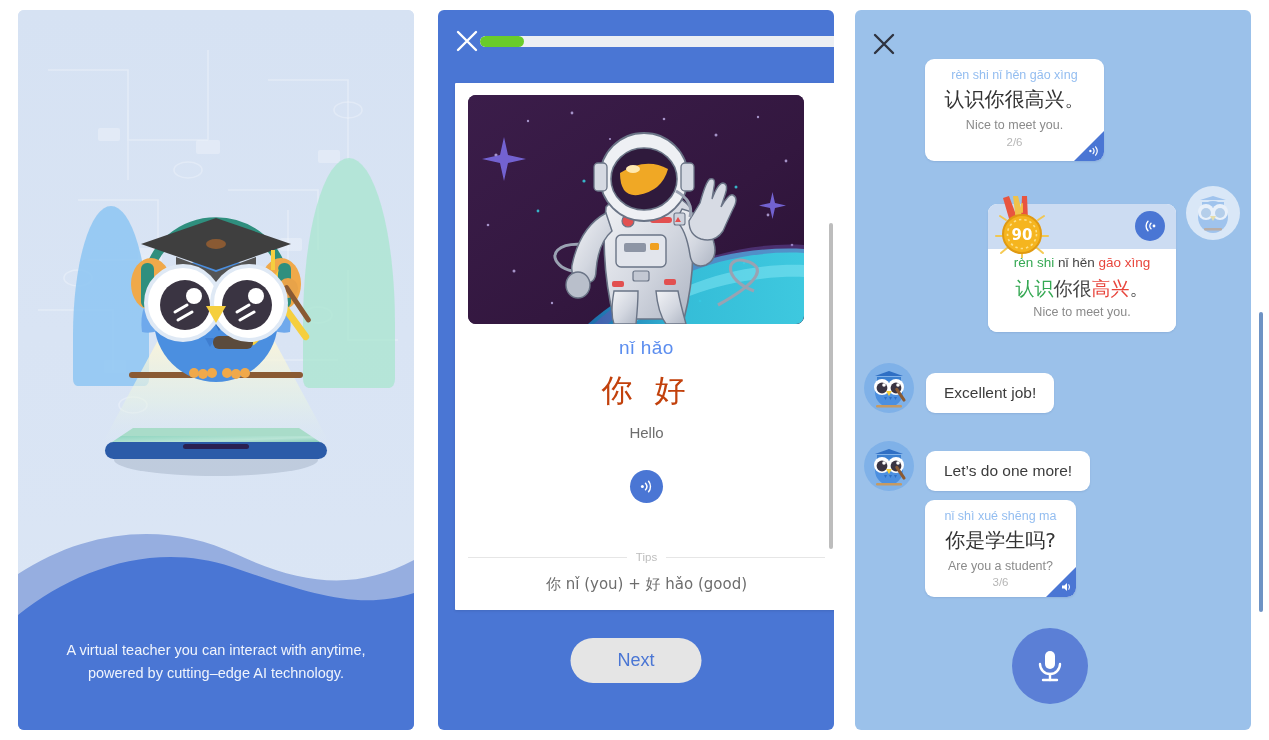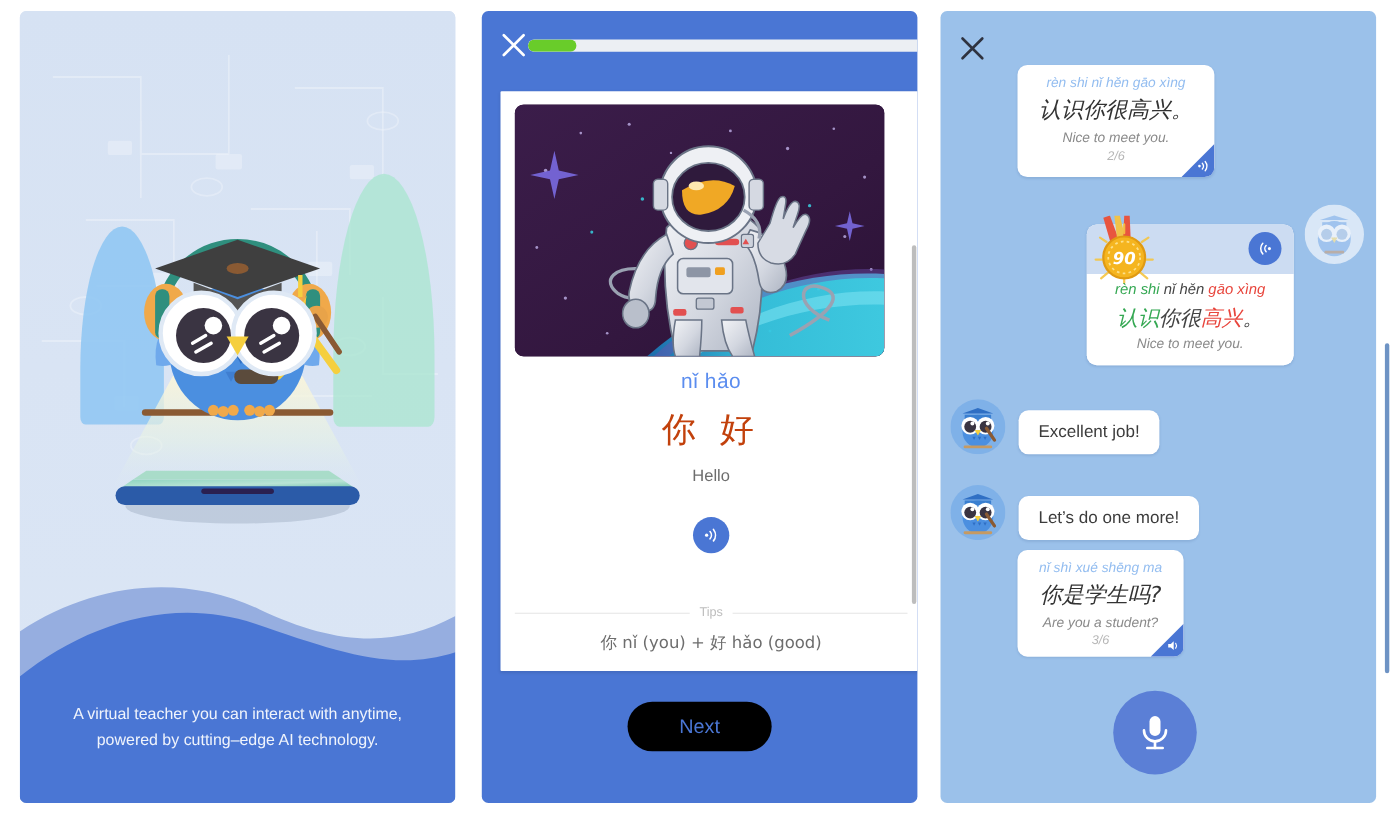--- a/index.html
+++ b/index.html
@@ -107,34 +107,33 @@
     color: #6d6d6d; font-size: 15px; font-family: "DejaVu Sans", sans-serif;
   }
   .card-scrollbar {
     position: absolute; right: 5px; top: 140px;
     width: 4px; height: 326px; border-radius: 3px; background: #bdbdbd;
     cursor: pointer;
   }
   .next-btn {
     position: absolute; left: 50%; transform: translateX(-50%);
     bottom: 47px; width: 131px; height: 45px; border-radius: 23px;
-    background: #000000; color: #4a76d4; font-size: 18px;
+    background: #e5e5e5; color: #4a76d4; font-size: 18px;
     display: flex; align-items: center; justify-content: center;
     cursor: pointer; border: none;
     font-family: "Liberation Sans", sans-serif;
   }
 
   
   .chat-top { position: absolute; left: 16px; top: 21px; }
   .icon-close-dark { width: 26px; height: 26px; cursor: pointer; }
 
   .bubble {
     position: absolute; background: #ffffff; border-radius: 9px;
     box-shadow: 0 1px 2px rgba(40,70,120,.13);
-    font-style: italic;
   }
   .bubble-pinyin { color: #93bdf0; font-size: 12.5px; text-align: center; }
   .bubble-hanzi  { color: #333333; font-size: 20px; text-align: center;
                    font-family: "DejaVu Sans", sans-serif; }
   .bubble-en     { color: #8a8a8a; font-size: 12.5px; text-align: center; }
   .bubble-count  { color: #b6b6b6; font-size: 11.5px; text-align: center; }
   .corner-audio {
     position: absolute; right: 0; bottom: 0; width: 30px; height: 30px;
     overflow: hidden; border-bottom-right-radius: 9px; cursor: pointer;
   }

